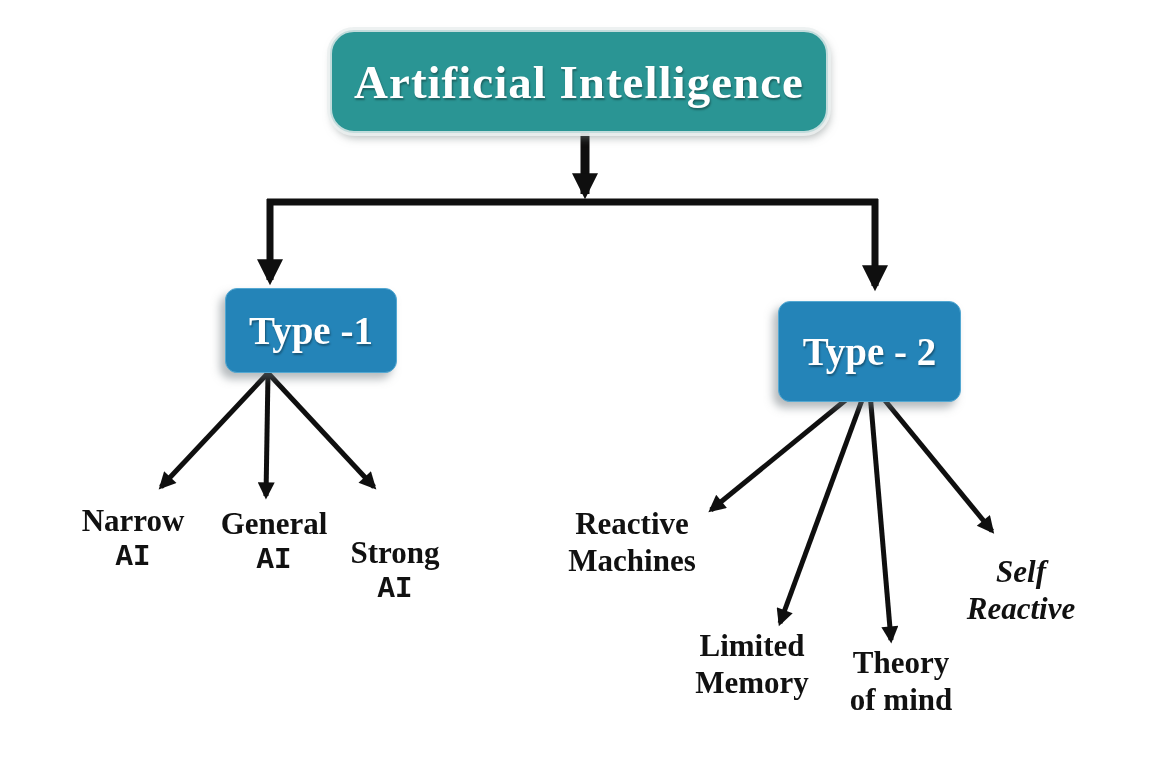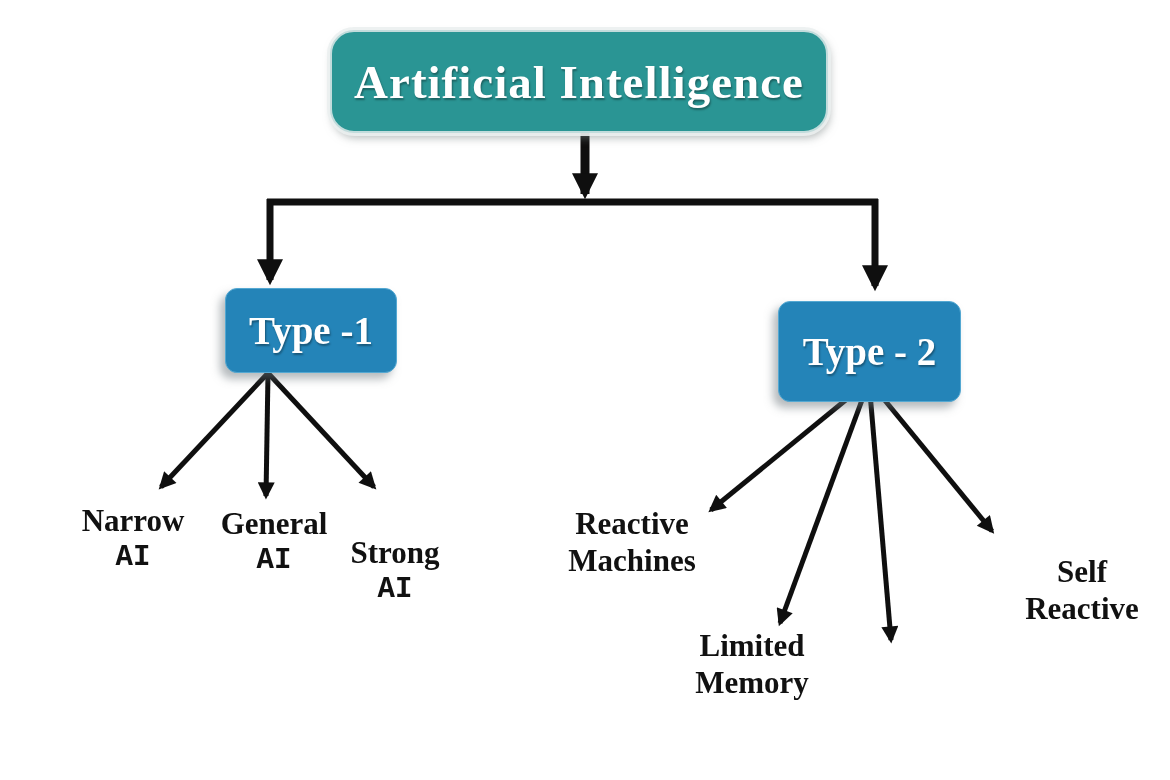--- a/index.html
+++ b/index.html
@@ -74,21 +74,21 @@
     font-family: Liberation Mono, monospace;
     font-size: 29px;
   }
   .leaf span { display: block; }
   .leaf-narrow   { left: 133px;  top: 502px; }
   .leaf-general  { left: 274px;  top: 505px; }
   .leaf-strong   { left: 395px;  top: 502px; margin-top: 32px; }
   .leaf-reactive { left: 632px;  top: 505px; }
   .leaf-limited  { left: 752px;  top: 627px; }
   .leaf-theory   { left: 901px;  top: 644px; }
-  .leaf-self     { left: 1082px; top: 553px; }
+  .leaf-self     { left: 1021px; top: 553px; font-style: italic; }
 </style>
 </head>
 <body>
 
 <div class="canvas">
 
   <svg class="connectors" viewBox="0 0 1170 780" xmlns="http://www.w3.org/2000/svg">
     <defs>
       <marker id="ah-big" markerUnits="userSpaceOnUse" markerWidth="30" markerHeight="26" refX="8" refY="5" orient="auto" viewBox="0 0 10 10">
         <path class="arrowhead" d="M0,0 L10,5 L0,10 Z"></path>
@@ -140,18 +140,22 @@
   </div>
 
   <div class="leaf leaf-limited">
     <span>Limited</span>
     <span>Memory</span>
   </div>
   <div class="leaf leaf-reactive">
     <span>Reactive</span>
     <span>Machines</span>
   </div>
+  <div class="leaf leaf-theory">
+    <span>Theory</span>
+    <span>of mind</span>
+  </div>
   <div class="leaf leaf-self">
     <span>Self</span>
     <span>Reactive</span>
   </div>
 
 </div>
 
 </body></html>

